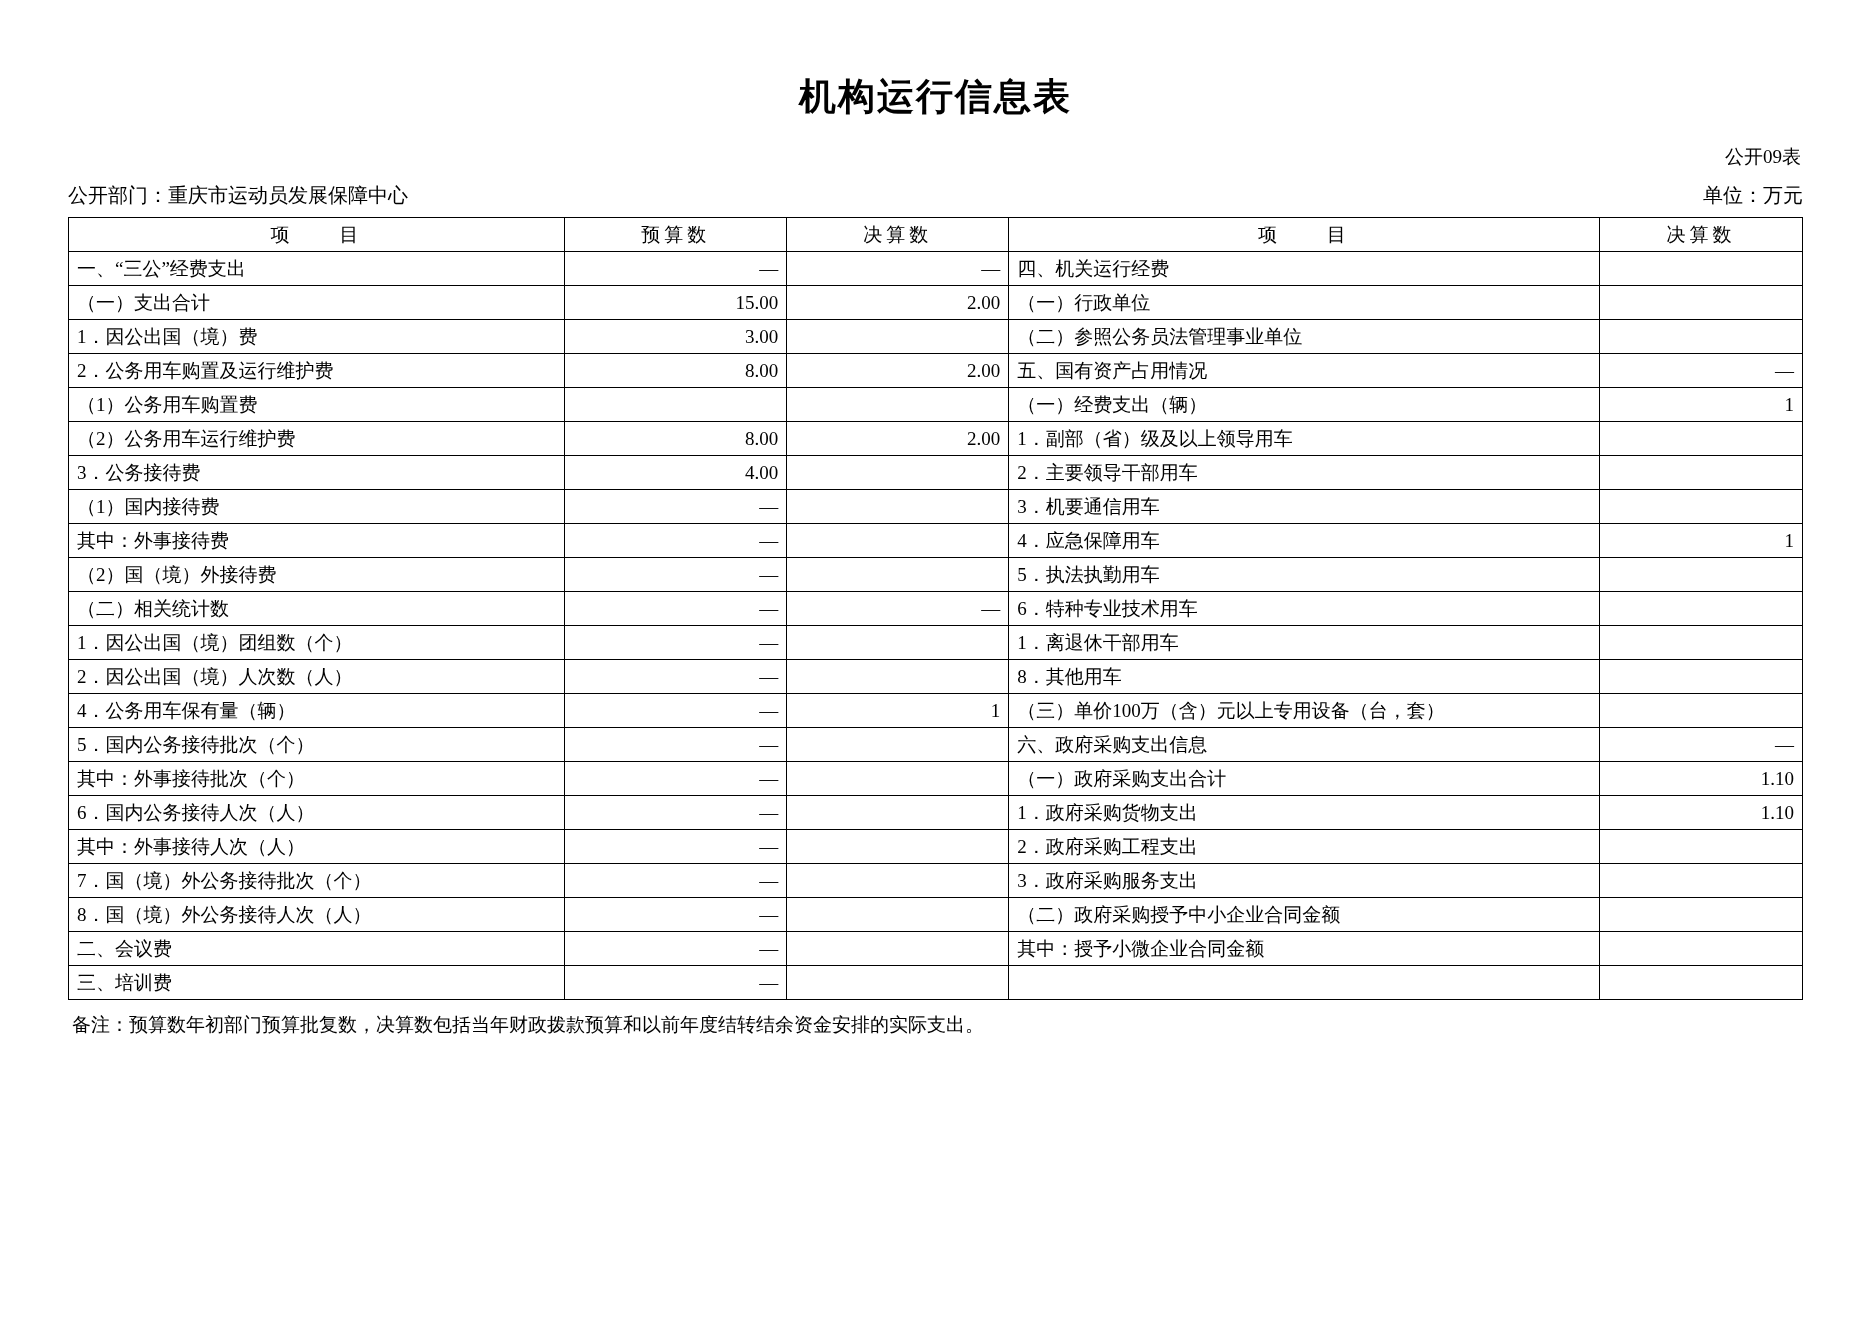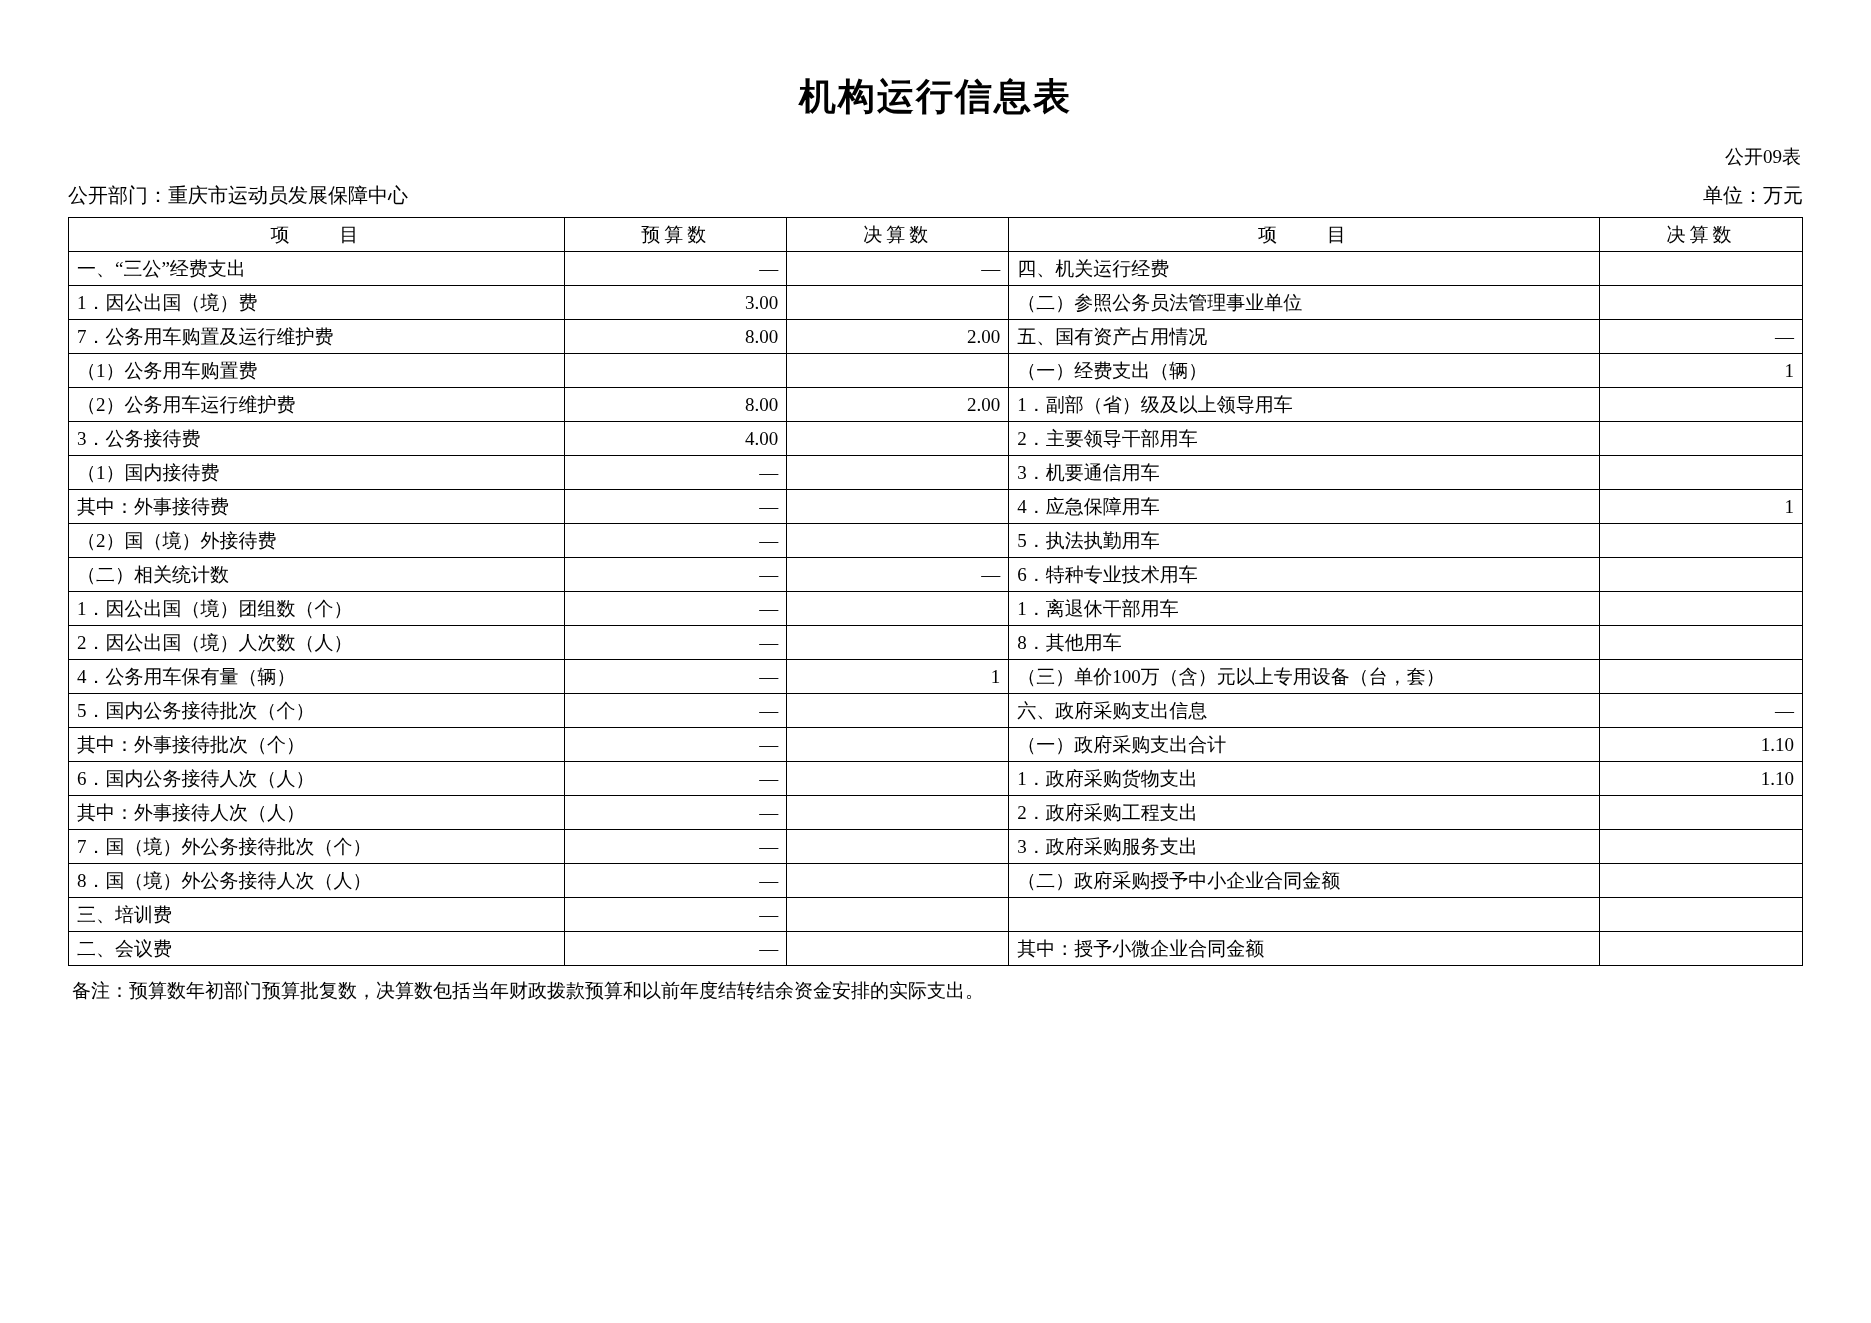--- a/index.html
+++ b/index.html
@@ -121,28 +121,35 @@
     </thead>
     <tbody id="tbody">
         <tr>
           <td class="ind0 bold">一、“三公”经费支出</td>
           <td class="num">—</td>
           <td class="num">—</td>
           <td class="ind0 bold">四、机关运行经费</td>
           <td class="num"></td>
         </tr>
         <tr>
+          <td class="ind0 bold">（一）支出合计</td>
+          <td class="num">15.00</td>
+          <td class="num">2.00</td>
+          <td class="ind0">（一）行政单位</td>
+          <td class="num"></td>
+        </tr>
+        <tr>
           <td class="ind1">1．因公出国（境）费</td>
           <td class="num">3.00</td>
           <td class="num"></td>
           <td class="ind0">（二）参照公务员法管理事业单位</td>
           <td class="num"></td>
         </tr>
         <tr>
-          <td class="ind1">7．公务用车购置及运行维护费</td>
+          <td class="ind1">2．公务用车购置及运行维护费</td>
           <td class="num">8.00</td>
           <td class="num">2.00</td>
           <td class="ind0 bold">五、国有资产占用情况</td>
           <td class="num">—</td>
         </tr>
         <tr>
           <td class="ind2">（1）公务用车购置费</td>
           <td class="num"></td>
           <td class="num"></td>
           <td class="ind0">（一）经费支出（辆）</td>
@@ -247,31 +254,31 @@
           <td class="num"></td>
         </tr>
         <tr>
           <td class="ind1">8．国（境）外公务接待人次（人）</td>
           <td class="num">—</td>
           <td class="num"></td>
           <td class="ind1">（二）政府采购授予中小企业合同金额</td>
           <td class="num"></td>
         </tr>
         <tr>
+          <td class="ind0">二、会议费</td>
+          <td class="num">—</td>
+          <td class="num"></td>
+          <td class="ind2">其中：授予小微企业合同金额</td>
+          <td class="num"></td>
+        </tr>
+        <tr>
           <td class="ind0">三、培训费</td>
           <td class="num">—</td>
           <td class="num"></td>
           <td class="ind0"></td>
-          <td class="num"></td>
-        </tr>
-        <tr>
-          <td class="ind0">二、会议费</td>
-          <td class="num">—</td>
-          <td class="num"></td>
-          <td class="ind2">其中：授予小微企业合同金额</td>
           <td class="num"></td>
         </tr>
       </tbody>
   </table>
 
   <div class="note">备注：预算数年初部门预算批复数，决算数包括当年财政拨款预算和以前年度结转结余资金安排的实际支出。</div>
 
 </div>
 
 </body></html>

